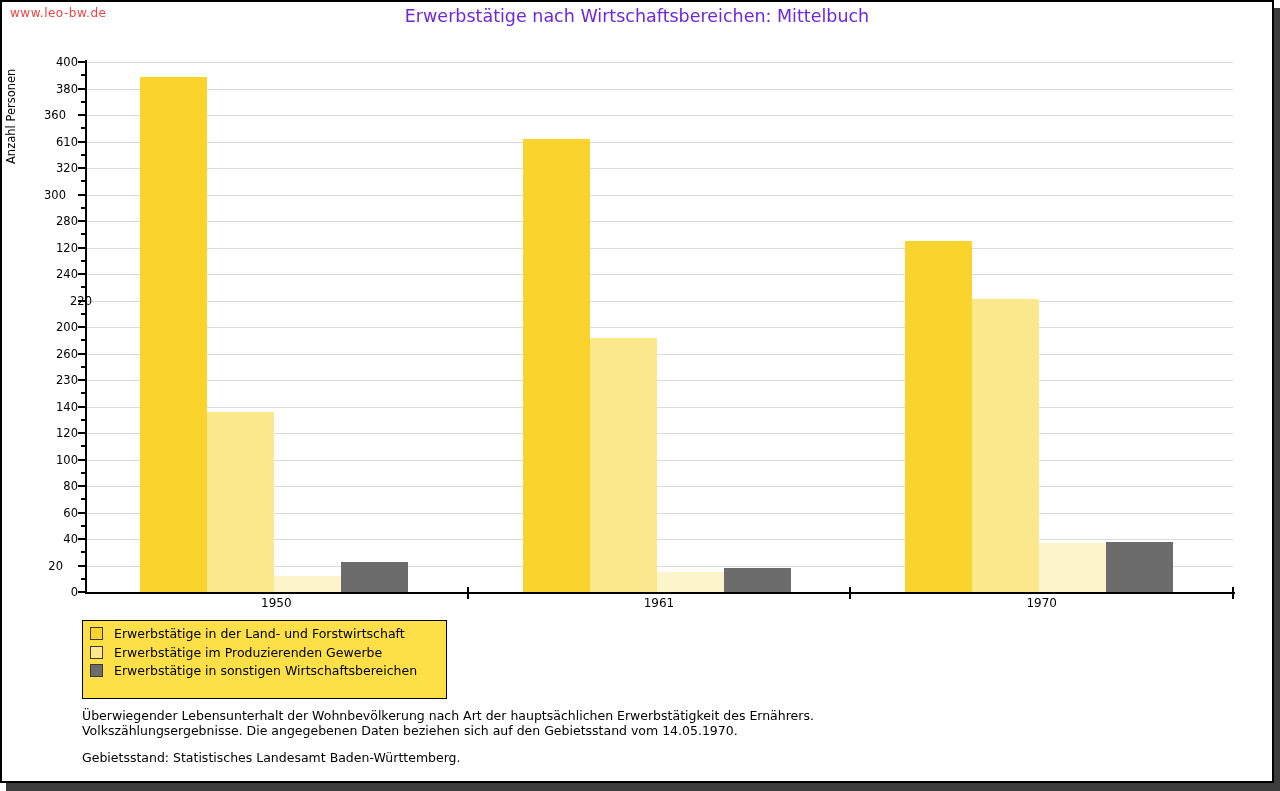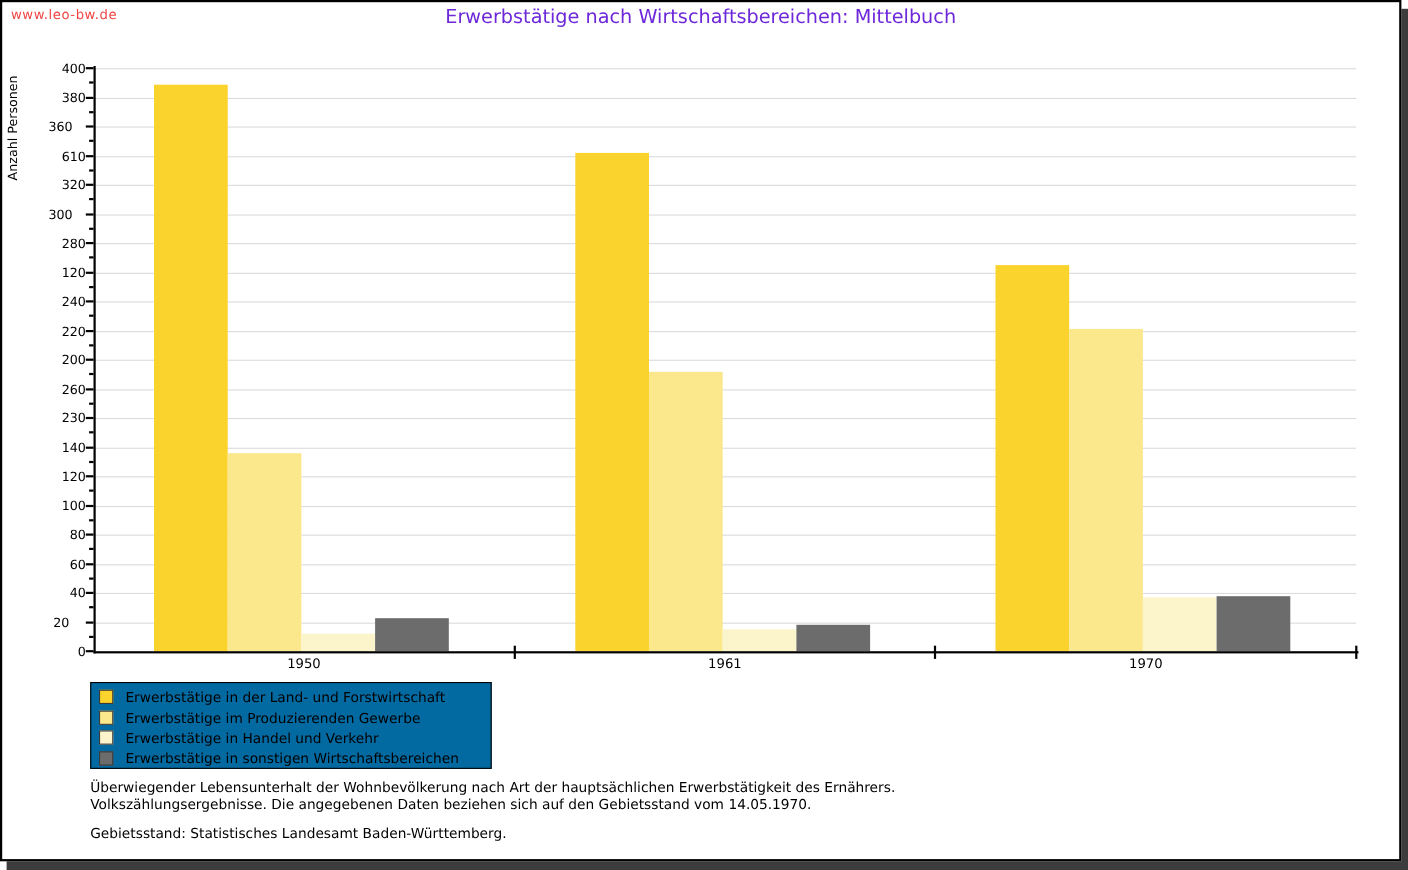--- a/index.html
+++ b/index.html
@@ -34,21 +34,21 @@
     position:absolute;width:46px;text-align:right;font-size:11.5px;
     line-height:14px;
   }
   .xlab{
     position:absolute;width:80px;text-align:center;font-size:12px;
   }
   .xtick{position:absolute;width:2px;background:#000;}
   .bar{position:absolute;}
   .legend{
     position:absolute;left:80px;top:618px;width:365px;height:79px;
-    border:1px solid #000;background:#0369a1;box-sizing:border-box;
+    border:1px solid #000;background:#fde047;box-sizing:border-box;
     padding-top:3px;
   }
   .legend-row{
     display:flex;align-items:center;height:18.8px;padding-left:7px;
   }
   .swatch{
     width:13px;height:13px;border:1px solid #3a3a3a;box-sizing:border-box;
     margin-right:11px;flex:0 0 13px;
   }
   .legend-label{font-size:12.5px;white-space:nowrap;}
@@ -114,21 +114,21 @@
       <div class="ylab" style="left: 30px; top: 424px;">120</div>
       <div class="ytick" style="left: 76px; width: 7px; top: 403.5px;"></div>
       <div class="ylab" style="left: 30px; top: 397.5px;">140</div>
       <div class="ytick" style="left: 76px; width: 7px; top: 377px;"></div>
       <div class="ylab" style="left: 30px; top: 371px;">230</div>
       <div class="ytick" style="left: 76px; width: 7px; top: 350.5px;"></div>
       <div class="ylab" style="left: 30px; top: 344.5px;">260</div>
       <div class="ytick" style="left: 76px; width: 7px; top: 324px;"></div>
       <div class="ylab" style="left: 30px; top: 318px;">200</div>
       <div class="ytick" style="left: 76px; width: 7px; top: 297.5px;"></div>
-      <div class="ylab" style="left: 30px; top: 291.5px;">220</div>
+      <div class="ylab" style="left: 44px; top: 291.5px;">220</div>
       <div class="ytick" style="left: 76px; width: 7px; top: 271px;"></div>
       <div class="ylab" style="left: 30px; top: 265px;">240</div>
       <div class="ytick" style="left: 76px; width: 7px; top: 244.5px;"></div>
       <div class="ylab" style="left: 30px; top: 238.5px;">120</div>
       <div class="ytick" style="left: 76px; width: 7px; top: 218px;"></div>
       <div class="ylab" style="left: 30px; top: 212px;">280</div>
       <div class="ytick" style="left: 76px; width: 7px; top: 191.5px;"></div>
       <div class="ylab" style="left: 30px; top: 185.5px; text-align: center;">300</div>
       <div class="ytick" style="left: 76px; width: 7px; top: 165px;"></div>
       <div class="ylab" style="left: 30px; top: 159px;">320</div>
@@ -173,24 +173,20 @@
   <div class="legend" id="legend">
       <div class="legend-row">
         <span class="swatch" style="background: rgb(251, 211, 45);"></span>
         <span class="legend-label">Erwerbstätige in der Land- und Forstwirtschaft</span>
       </div>
       <div class="legend-row">
         <span class="swatch" style="background: rgb(251, 232, 140);"></span>
         <span class="legend-label">Erwerbstätige im Produzierenden Gewerbe</span>
       </div>
       <div class="legend-row">
-        <span class="swatch" style="background: rgb(252, 245, 204);"></span>
-        <span class="legend-label">Erwerbstätige in Handel und Verkehr</span>
-      </div>
-      <div class="legend-row">
         <span class="swatch" style="background: rgb(108, 108, 108);"></span>
         <span class="legend-label">Erwerbstätige in sonstigen Wirtschaftsbereichen</span>
       </div>
     </div>
 
   <div class="footnotes">
     <div>Überwiegender Lebensunterhalt der Wohnbevölkerung nach Art der hauptsächlichen Erwerbstätigkeit des Ernährers.</div>
     <div>Volkszählungsergebnisse. Die angegebenen Daten beziehen sich auf den Gebietsstand vom 14.05.1970.</div>
     <div class="source-line">Gebietsstand: Statistisches Landesamt Baden-Württemberg.</div>
   </div>

